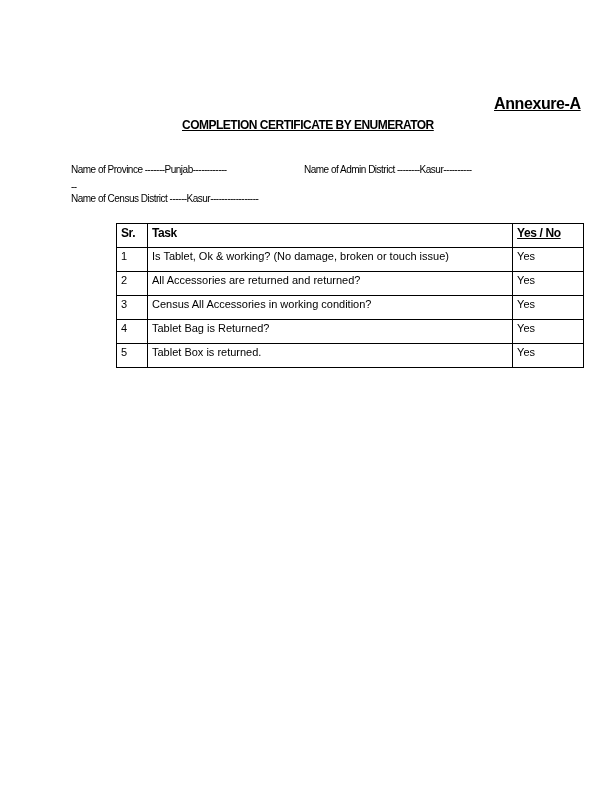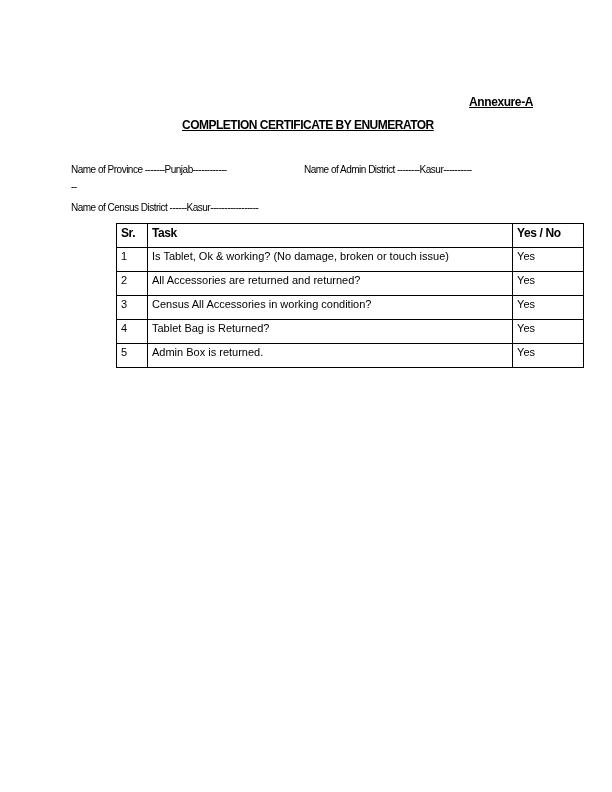--- a/index.html
+++ b/index.html
@@ -1,33 +1,33 @@
 <!DOCTYPE html>
 <html><head>
   <meta charset="utf-8">
   <style>
     html, body { margin: 0; padding: 0; background: #ffffff; }
     body { width: 612px; height: 792px; position: relative; overflow: hidden;
            font-family: "Liberation Sans", "DejaVu Sans", sans-serif; color: #000; }
     .abs { position: absolute; white-space: nowrap; }
-    .annex { left: 469px; top: 95px; font-size: 12px; font-weight: bold; text-decoration: underline; letter-spacing: -0.4px; text-align: right; }
+    .annex { left: 494px; top: 95px; font-size: 16px; font-weight: bold; text-decoration: underline; letter-spacing: -0.4px; text-align: right; }
     .title { left: 182px; top: 118px; font-size: 12px; font-weight: bold; text-decoration: underline; letter-spacing: -0.5px; text-align: center; }
     .field { font-size: 10px; font-weight: normal; letter-spacing: -0.5px; }
     .f1 { left: 71px; top: 164px; }
     .f2 { left: 304px; top: 164px; }
     .f2b { left: 71px; top: 181px; }
-    .f3 { left: 71px; top: 202px; }
+    .f3 { left: 71px; top: 193px; }
     table.tasks { position: absolute; left: 116px; top: 223px; width: 468px;
                   border-collapse: collapse; font-size: 11px; border-radius: 9px; }
     table.tasks td, table.tasks th { border: 1px solid #000; padding: 2px 4px 0 4px;
                   vertical-align: top; text-align: left; height: 21px; }
     table.tasks th { font-weight: bold; font-size: 12px; letter-spacing: -0.4px; }
     .c-sr { width: 22px; }
     .c-task { width: 357px; }
-    .c-yn { width: 62px; }
+    .c-yn { width: 62px; text-decoration: underline; }
   </style>
 </head>
 <body>
 
 <div class="abs annex">Annexure-A</div>
 <div class="abs title">COMPLETION CERTIFICATE BY ENUMERATOR</div>
 
 <div class="abs field f1">Name of Province -------Punjab------------</div>
 <div class="abs field f2">Name of Admin District --------Kasur----------</div>
 <div class="abs field f2b">--</div>
@@ -57,17 +57,17 @@
       <td>Census All Accessories in working condition?</td>
       <td>Yes</td>
     </tr>
     <tr>
       <td>4</td>
       <td>Tablet Bag is Returned?</td>
       <td>Yes</td>
     </tr>
     <tr>
       <td>5</td>
-      <td>Admin Box is returned.</td>
+      <td>Tablet Box is returned.</td>
       <td>Yes</td>
     </tr>
   </tbody>
 </table>
 
 </body></html>

